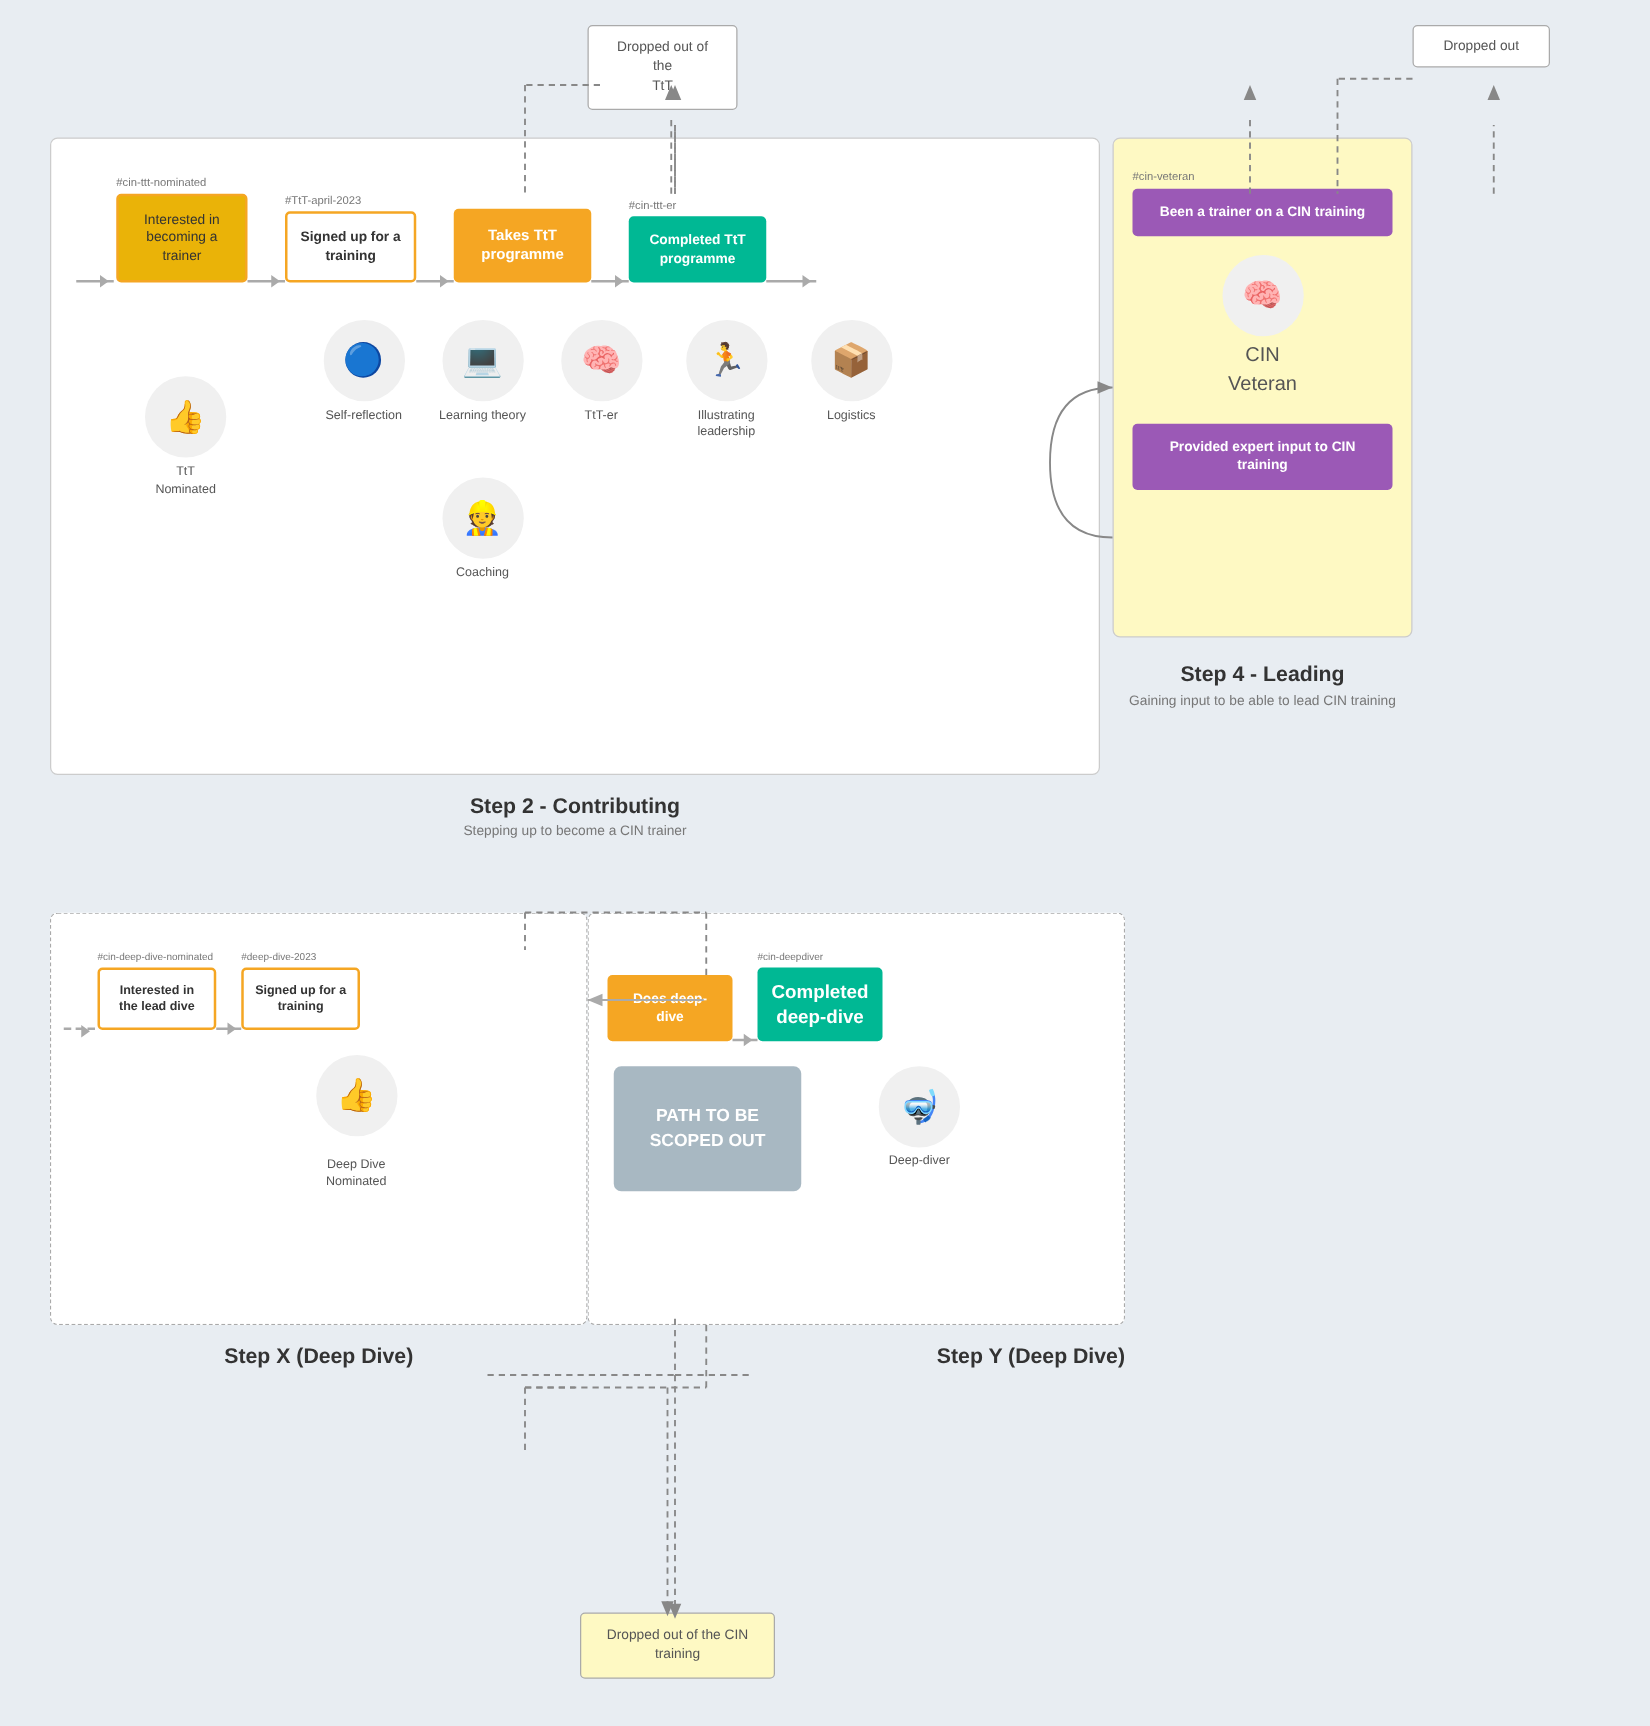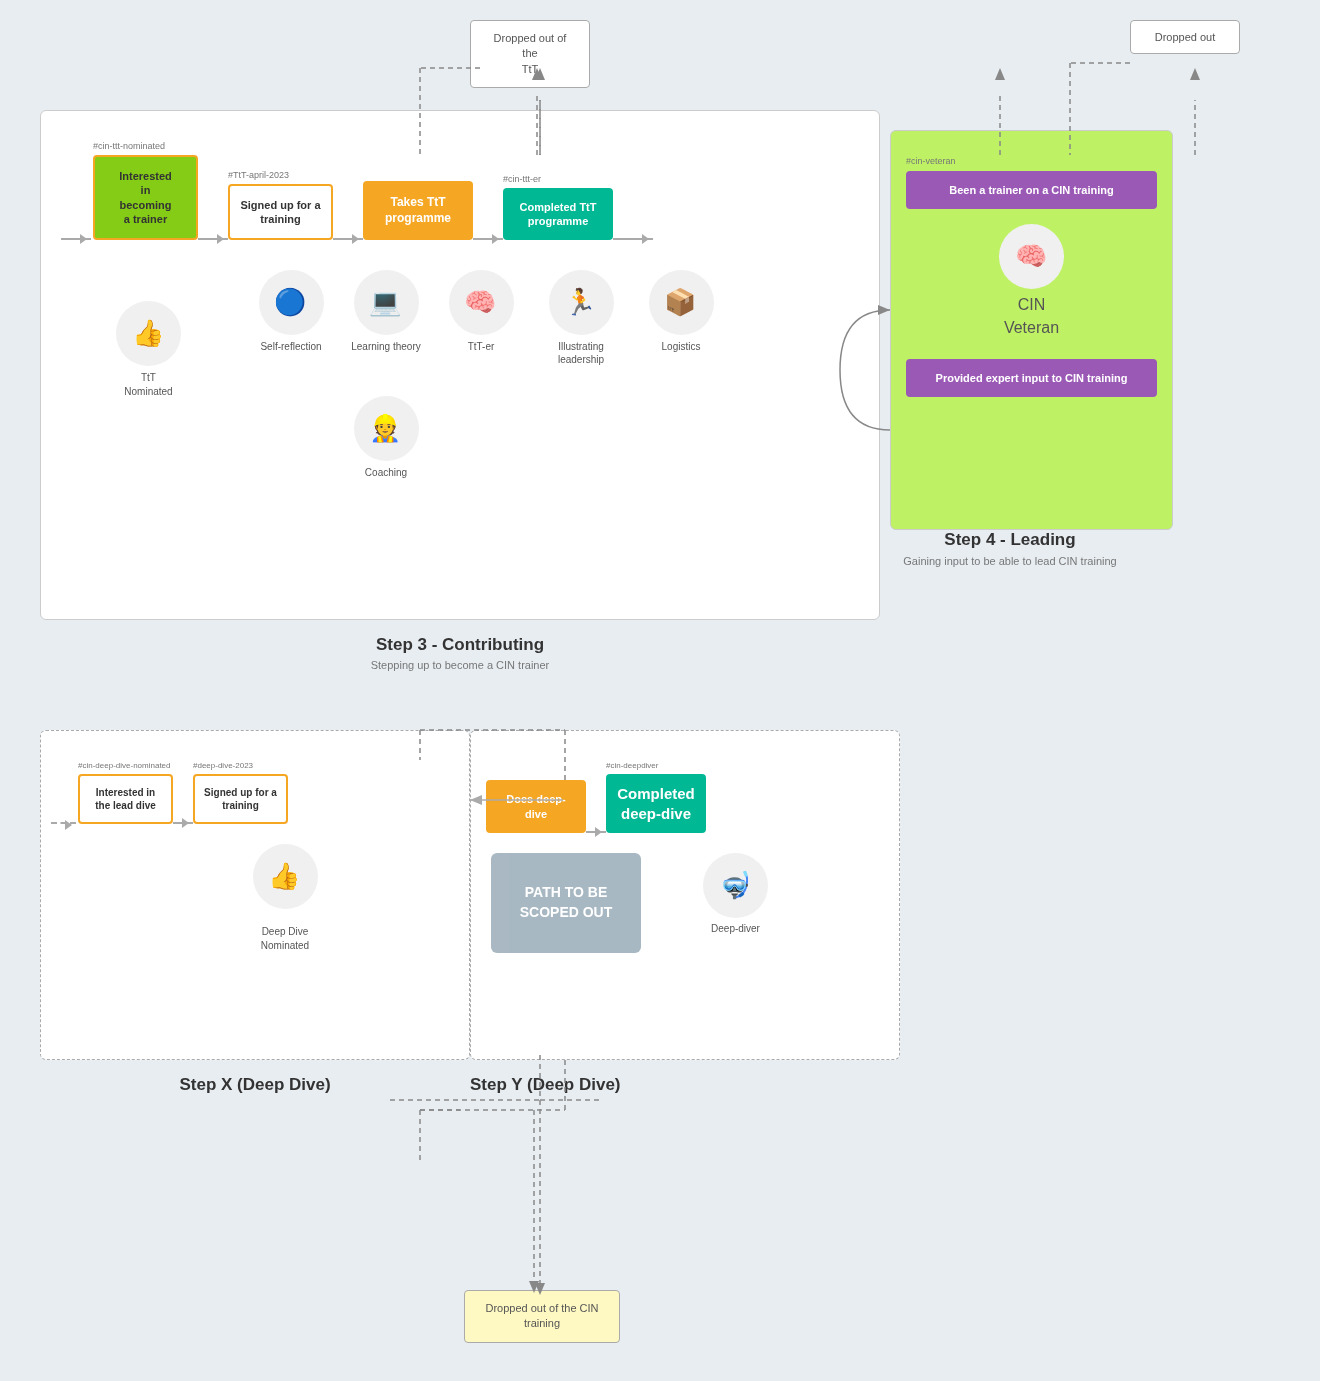--- a/index.html
+++ b/index.html
@@ -66,21 +66,21 @@
   <div style="position:absolute; top:110px; left:40px; width:840px; min-height:510px; background:#fff; border:1.5px solid #ccc; border-radius:6px; z-index:2;">
 
     <div style="display:flex; align-items:flex-end; padding: 30px 20px 0 20px; gap:0;">
 
       <div style="width:30px; height:2px; background:#aaa; position:relative; margin-top:40px; margin-right:2px; flex-shrink:0;">
         <div style="position:absolute; right:-1px; top:-4px; border:5px solid transparent; border-left:7px solid #aaa;"></div>
       </div>
 
       <div style="display:flex;flex-direction:column; margin-right:0;">
         <div style="font-size:9px;color:#777;margin-bottom:4px;white-space:nowrap;">#cin-ttt-nominated</div>
-        <div style="background:#84cc16;border:2px solid #f5a623;border-radius:4px;padding:12px 20px;text-align:center;font-size:11px;font-weight:700;line-height:1.3;width:105px;color:#333;">Interested in becoming a trainer</div>
+        <div style="background:#eab308;border:2px solid #f5a623;border-radius:4px;padding:12px 20px;text-align:center;font-size:11px;font-weight:400;line-height:1.3;width:105px;color:#333;">Interested in becoming a trainer</div>
       </div>
 
       <div style="width:30px; height:2px; background:#aaa; position:relative; margin-top:20px; flex-shrink:0;">
         <div style="position:absolute; right:-1px; top:-4px; border:5px solid transparent; border-left:7px solid #aaa;"></div>
       </div>
 
       <div style="display:flex;flex-direction:column;">
         <div style="font-size:9px;color:#777;margin-bottom:4px;white-space:nowrap;">#TtT-april-2023</div>
         <div style="background:#fff;border:2px solid #f5a623;border-radius:4px;padding:12px 10px;text-align:center;font-size:11px;font-weight:600;line-height:1.3;width:105px;color:#333;">Signed up for a training</div>
       </div>
@@ -143,25 +143,25 @@
       <div style="width:100%;"></div>
       <div style="width:80px;"></div>
       <div style="display:flex;flex-direction:column;align-items:center;width:80px;">
         <div style="width:65px;height:65px;border-radius:50%;background:#f0f0f0;display:flex;align-items:center;justify-content:center;font-size:26px;">👷</div>
         <div style="font-size:10px;color:#555;text-align:center;margin-top:5px;line-height:1.3;">Coaching</div>
       </div>
     </div>
   </div>
 
   <div style="position:absolute; top:635px; left:40px; width:840px; text-align:center;">
-    <h3 style="font-size:17px;font-weight:700;color:#333;">Step 3 - Contributing</h3>
+    <h3 style="font-size:17px;font-weight:700;color:#333;">Step 2 - Contributing</h3>
     <p style="font-size:11px;color:#777;margin-top:4px;">Stepping up to become a CIN trainer</p>
   </div>
 
-  <div style="position:absolute; top:110px; left:890px; width:283px; min-height:400px; background:#bef264; border:1.5px solid #ccc; border-radius:6px; z-index:2;margin-top:20px;">
+  <div style="position:absolute; top:110px; left:890px; width:240px; min-height:400px; background:#fef9c3; border:1.5px solid #ccc; border-radius:6px; z-index:2;">
 
     <div style="padding:25px 15px 0 15px;">
 
       <div style="font-size:9px;color:#777;margin-bottom:5px;">#cin-veteran</div>
 
       <div style="background:#9b59b6;border:none;border-radius:4px;padding:12px 10px;text-align:center;font-size:11px;font-weight:700;line-height:1.3;color:#fff;">Been a trainer on a CIN training</div>
     </div>
 
     <div style="display:flex;flex-direction:column;align-items:center;margin-top:15px;">
       <div style="width:65px;height:65px;border-radius:50%;background:#f0f0f0;display:flex;align-items:center;justify-content:center;font-size:26px;">🧠</div>
@@ -234,21 +234,21 @@
         <div style="width:65px;height:65px;border-radius:50%;background:#f0f0f0;display:flex;align-items:center;justify-content:center;font-size:26px;">🤿</div>
         <div style="font-size:10px;color:#555;text-align:center;margin-top:5px;">Deep-diver</div>
       </div>
     </div>
   </div>
 
   <div style="position:absolute; top:1075px; left:40px; width:430px; text-align:center;">
     <h3 style="font-size:17px;font-weight:700;color:#333;">Step X (Deep Dive)</h3>
   </div>
 
-  <div style="position:absolute; top:1075px; left:470px; width:430px; text-align:left;">
+  <div style="position:absolute; top:1075px; left:470px; width:430px; text-align:right;">
     <h3 style="font-size:17px;font-weight:700;color:#333;">Step Y (Deep Dive)</h3>
   </div>
 
   <div style="position:absolute; top:1290px; left:464px; z-index:5;">
     <div style="background:#fef9c3; border:1.5px solid #aaa; border-radius:4px; padding:10px 14px; text-align:center; font-size:11px; color:#555; width:156px; line-height:1.4;">
       <span>Dropped out of the CIN training</span>
     </div>
   </div>
 
   <svg style="position:absolute;top:0;left:0;pointer-events:none;z-index:15;" width="1320" height="1381">

